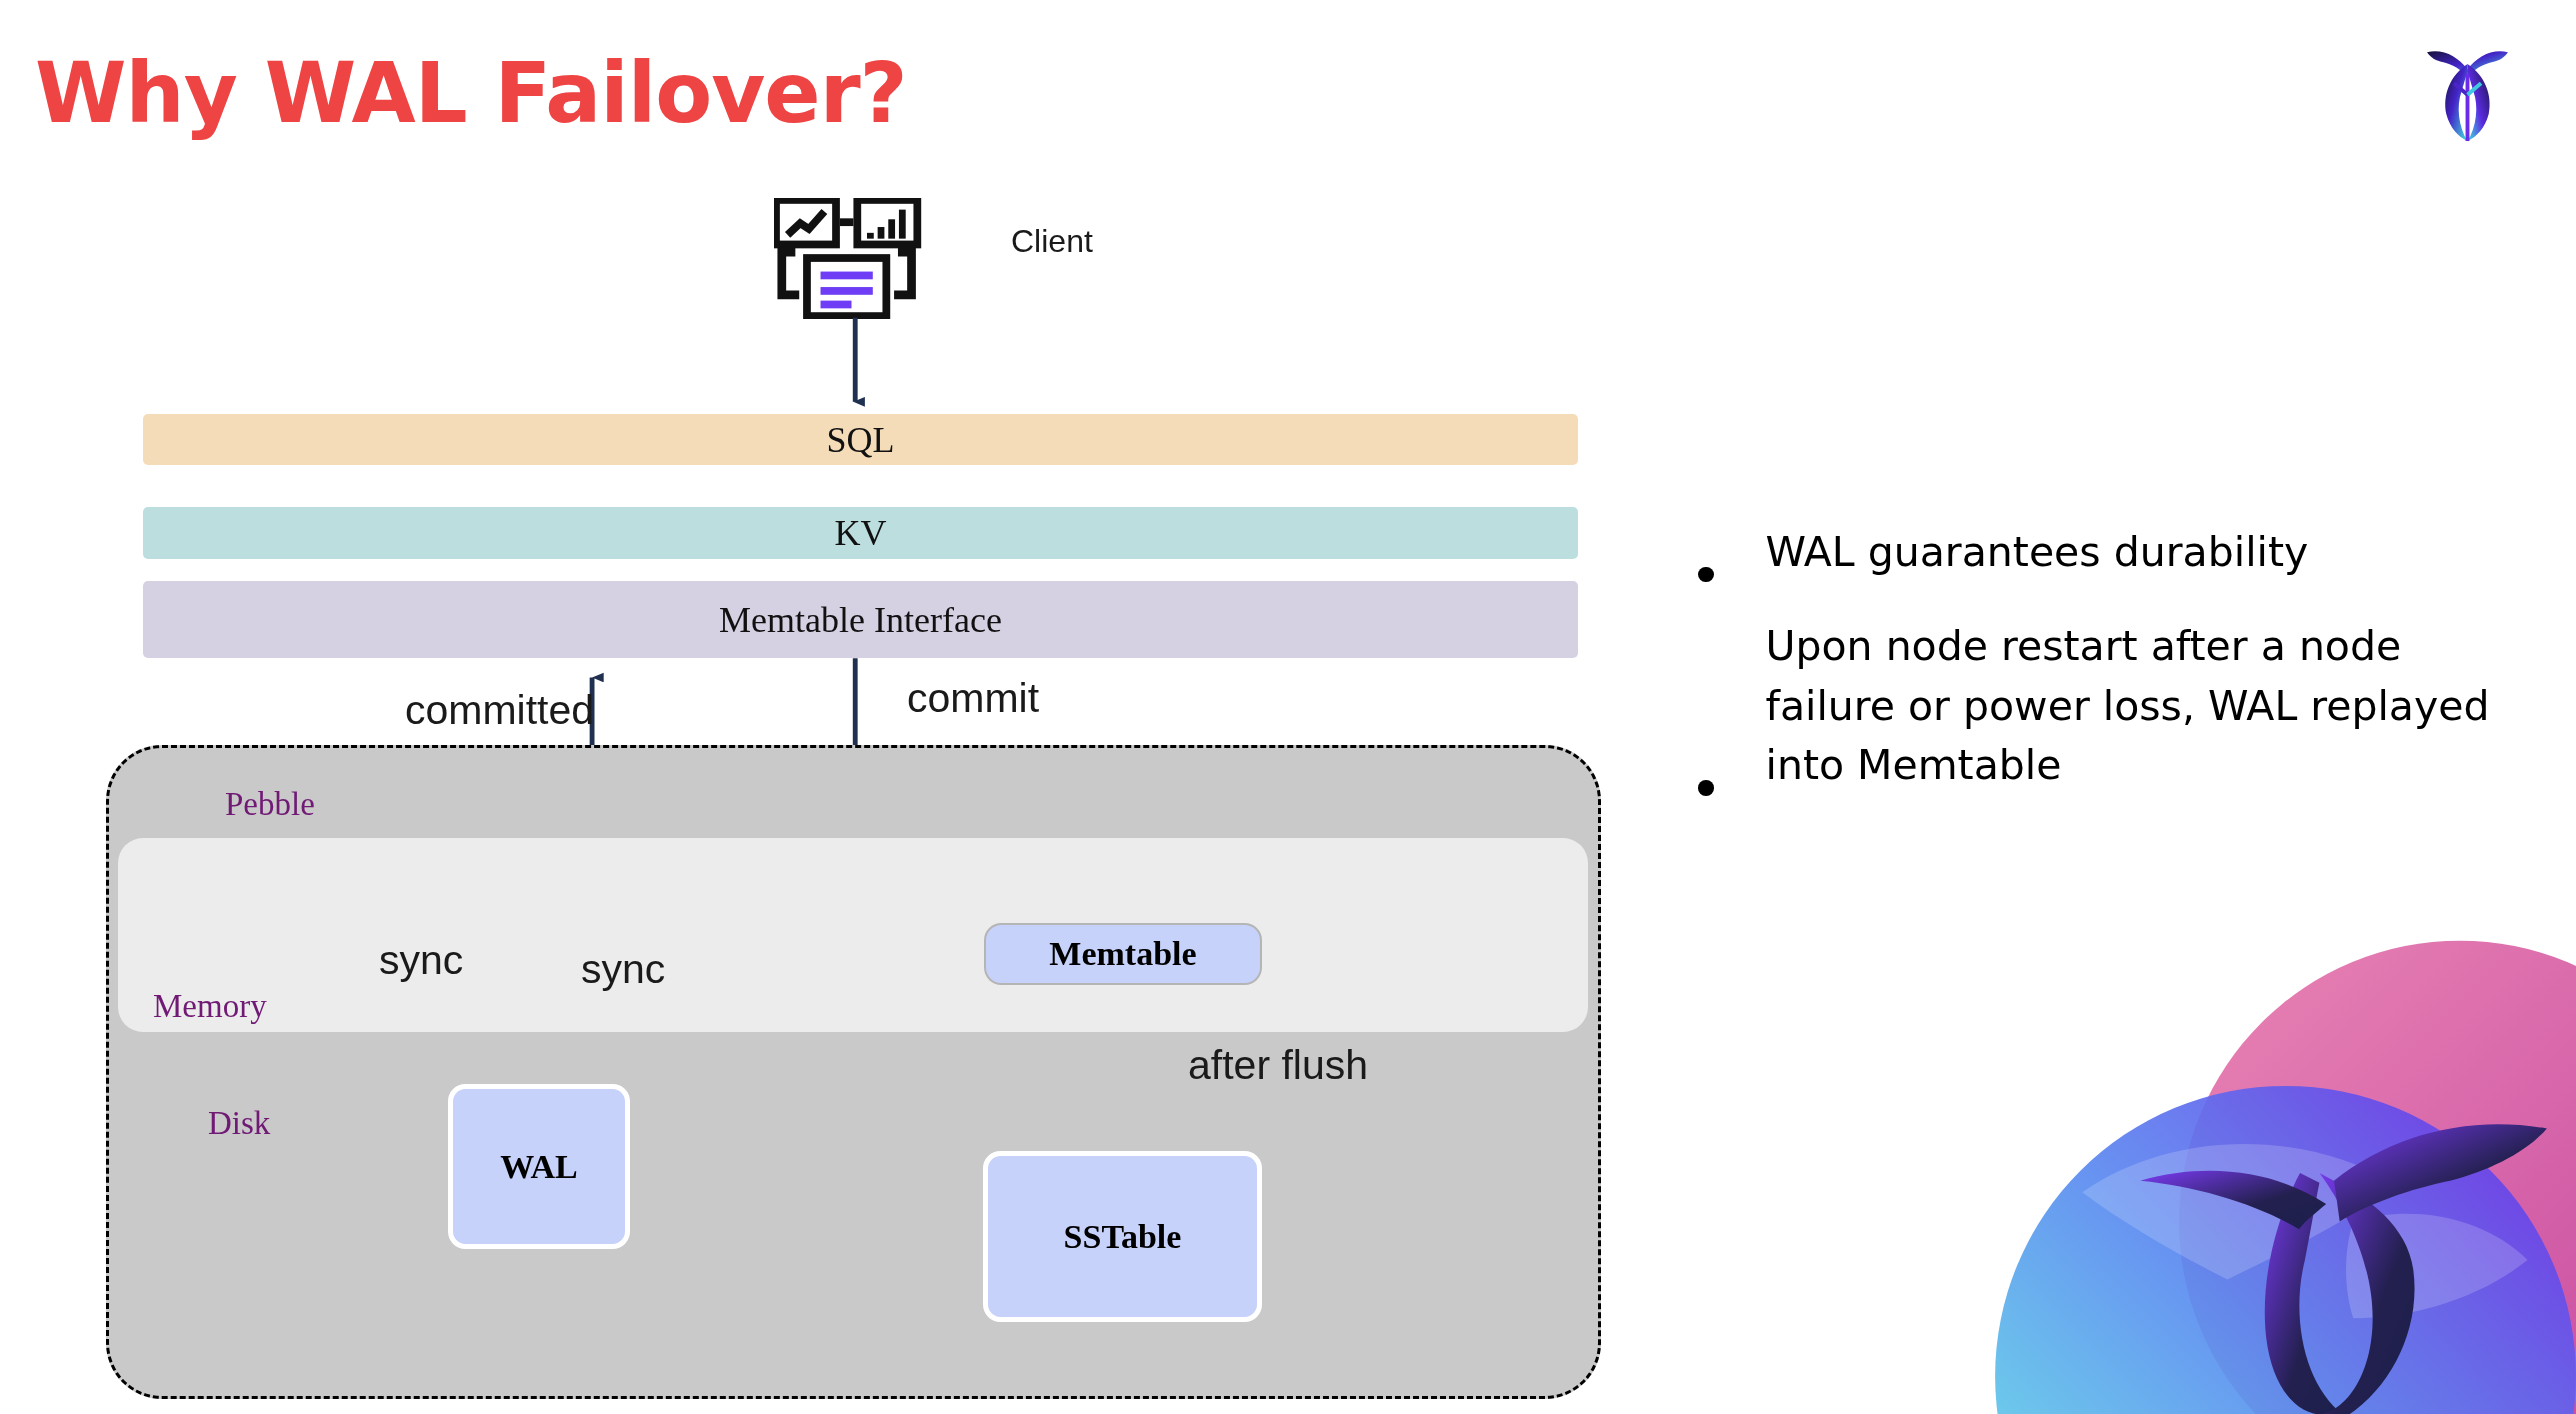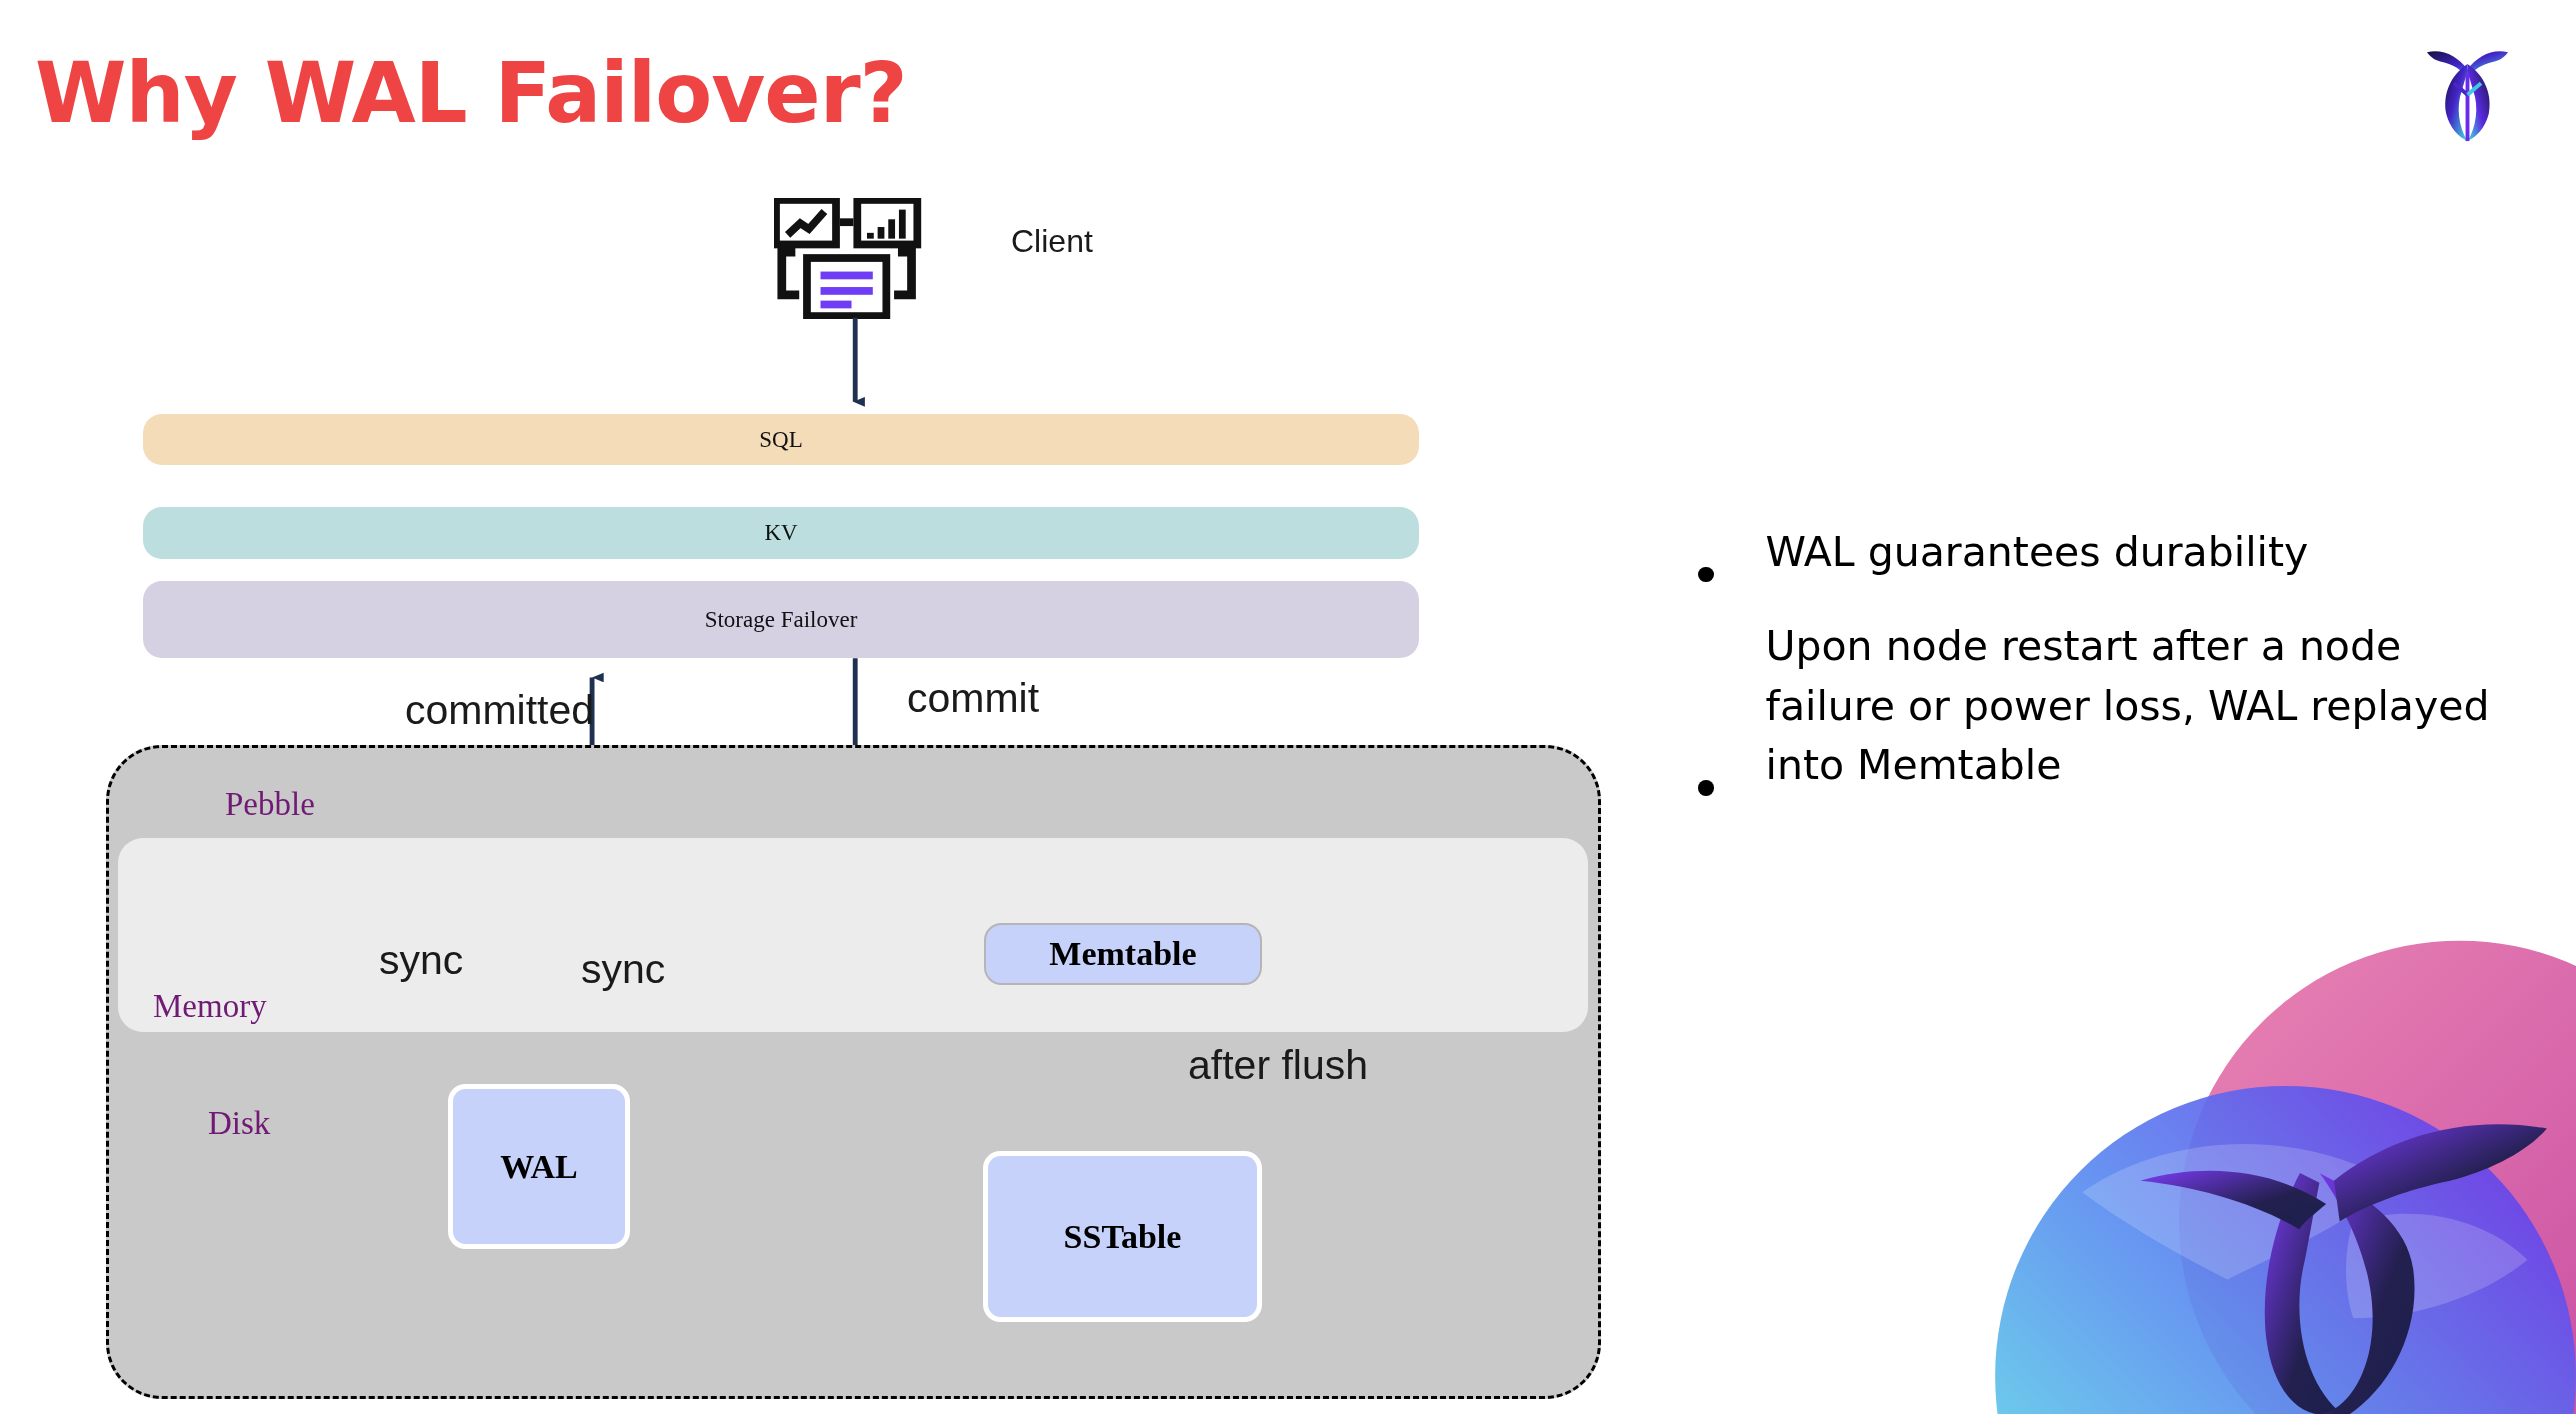--- a/index.html
+++ b/index.html
@@ -70,27 +70,27 @@
     top: 223px;
     font-size: 32px;
     color: #1a1a1a;
     font-family: "Liberation Sans", sans-serif;
   }
 
   
   .layer-bar {
     position: absolute;
     left: 143px;
-    width: 1276px;
-    border-radius: 19px;
+    width: 1435px;
+    border-radius: 5px;
     display: flex;
     align-items: center;
     justify-content: center;
     font-family: "Liberation Serif", serif;
-    font-size: 23px;
+    font-size: 36px;
     color: #111111;
   }
   #bar-sql { top: 414px;  height: 51px; background: #F4DCB9; }
   #bar-kv  { top: 507px;  height: 52px; background: #BCDEDE; }
   #bar-storage { top: 581px; height: 77px; background: #D6D0E3; }
 
   
   #pebble-box {
     position: absolute;
     left: 106px;
@@ -266,21 +266,21 @@
     <line x1="1160" y1="1018" x2="1160" y2="1182" stroke="#1F3050" stroke-width="5" marker-end="url(#arrowdn)"></line>
   </svg>
 
   <div class="layer-bar" id="bar-sql">
     <span>SQL</span>
   </div>
   <div class="layer-bar" id="bar-kv">
     <span>KV</span>
   </div>
   <div class="layer-bar" id="bar-storage">
-    <span>Storage Failover</span>
+    <span>Memtable Interface</span>
   </div>
 
   <div id="pebble-box"></div>
   <div id="memory-band"></div>
 
   <div class="region-label" id="label-pebble">Pebble</div>
   <div class="region-label" id="label-memory">Memory</div>
   <div class="region-label" id="label-disk">Disk</div>
 
   <div class="node-box" id="node-memtable">

